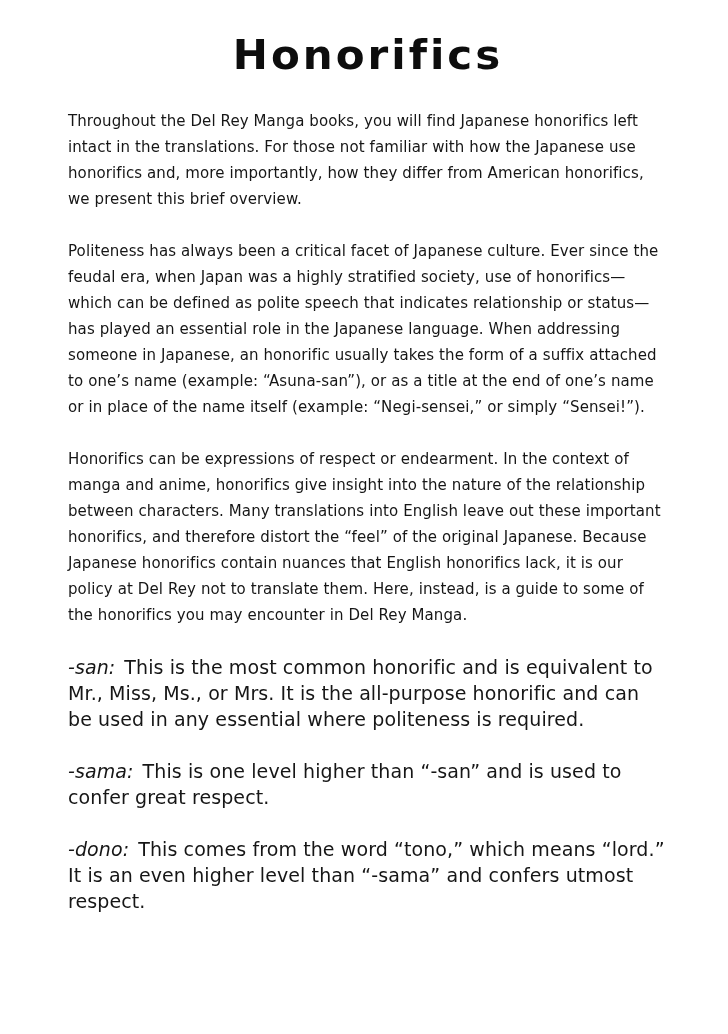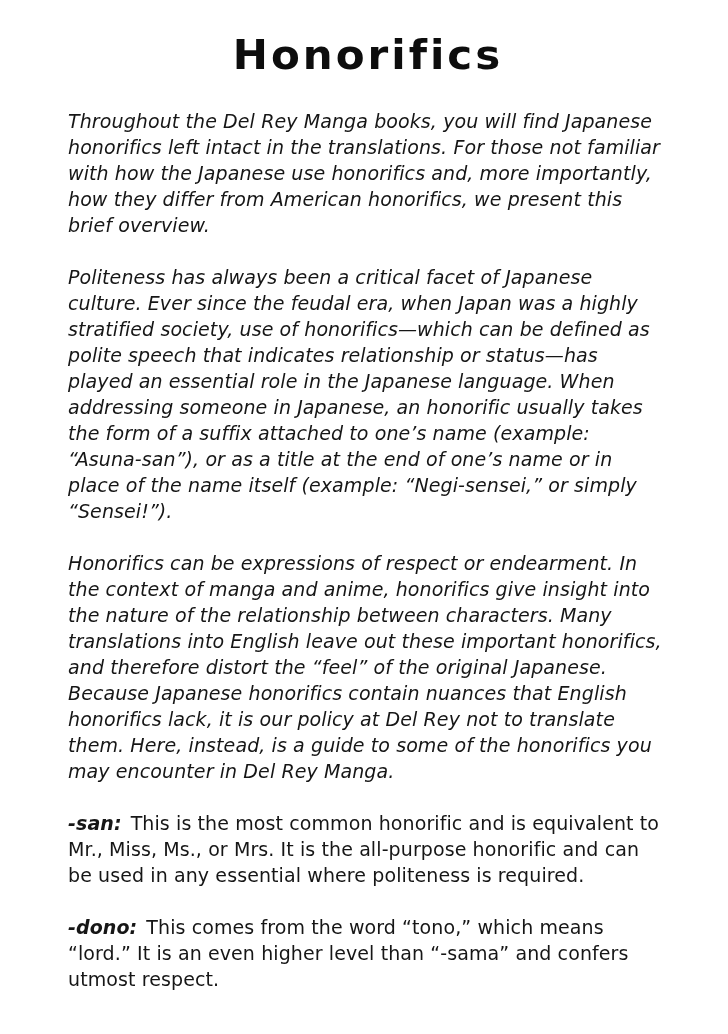--- a/index.html
+++ b/index.html
@@ -27,53 +27,55 @@
     font-family: "DejaVu Sans", sans-serif;
     font-weight: 900;
     font-size: 42px;
     line-height: 1.05;
     letter-spacing: 3px;
     color: #0d0d0d;
     transform: scaleY(0.96);
   }
   p.body-par {
     margin: 0 0 26px 0;
-    font-size: 19px;
+    font-size: 15px;
     line-height: 26px;
     letter-spacing: 0.1px;
-    font-style: italic;
   }
   p.entry {
     margin: 0 0 26px 0;
     font-size: 19px;
     line-height: 26px;
     letter-spacing: 0.1px;
   }
   p.entry:last-child {
     margin-bottom: 0;
   }
   .term {
-    font-weight: bold;
+    font-weight: normal;
     font-style: italic;
     margin-right: 9px;
   }
 </style>
 </head>
 <body>
 
 <div class="page">
   <h1 class="title">Honorifics</h1>
 
   <p class="body-par">Throughout the Del Rey Manga books, you will find Japanese honorifics left intact in the translations. For those not familiar with how the Japanese use honorifics and, more importantly, how they differ from American honorifics, we present this brief overview.</p>
 
   <p class="body-par">Politeness has always been a critical facet of Japanese culture. Ever since the feudal era, when Japan was a highly stratified society, use of honorifics—which can be defined as polite speech that indicates relationship or status—has played an essential role in the Japanese language. When addressing someone in Japanese, an honorific usually takes the form of a suffix attached to one’s name (example: “Asuna-san”), or as a title at the end of one’s name or in place of the name itself (example: “Negi-sensei,” or simply “Sensei!”).</p>
 
   <p class="body-par">Honorifics can be expressions of respect or endearment. In the context of manga and anime, honorifics give insight into the nature of the relationship between characters. Many translations into English leave out these important honorifics, and therefore distort the “feel” of the original Japanese. Because Japanese honorifics contain nuances that English honorifics lack, it is our policy at Del Rey not to translate them. Here, instead, is a guide to some of the honorifics you may encounter in Del Rey Manga.</p>
 
   <p class="entry">
     <span class="term">-san:</span><span>This is the most common honorific and is equivalent to Mr., Miss, Ms., or Mrs. It is the all-purpose honorific and can be used in any essential where politeness is required.</span>
   </p>
 
+  <p class="entry">
+    <span class="term">-sama:</span><span>This is one level higher than “-san” and is used to confer great respect.</span>
+  </p>
 
   <p class="entry">
     <span class="term">-dono:</span><span>This comes from the word “tono,” which means “lord.” It is an even higher level than “-sama” and confers utmost respect.</span>
   </p>
 </div>
 
 </body></html>

